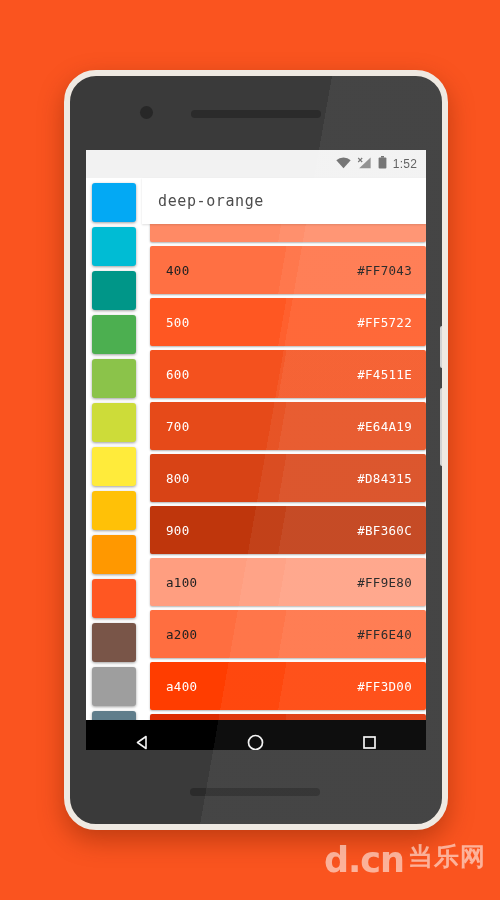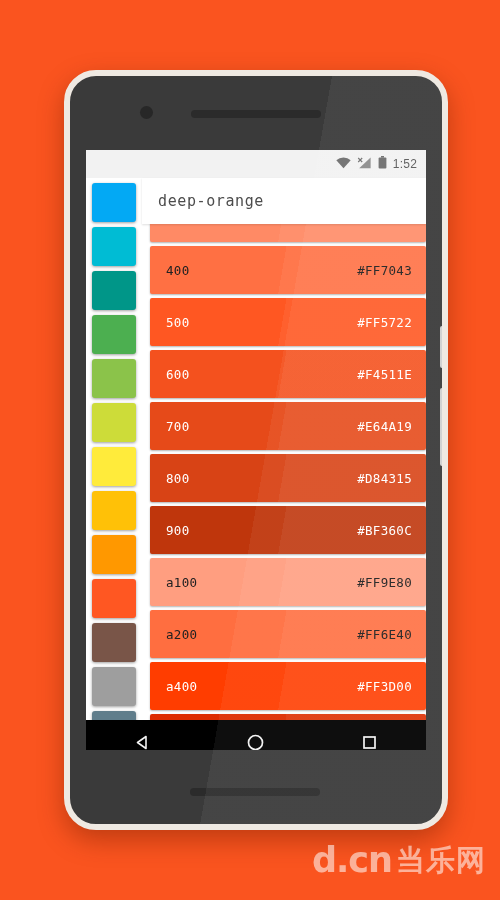--- a/index.html
+++ b/index.html
@@ -103,29 +103,29 @@
   }
 
   
   #nav-bar{
     height:44px;background:#000000;display:flex;align-items:center;justify-content:space-around;
   }
   .nav-key{width:58px;height:44px;display:flex;align-items:center;justify-content:center;}
 
   
   #watermark{
-    position:absolute;right:14px;bottom:22px;display:flex;align-items:center;gap:4px;
+    position:absolute;right:14px;bottom:22px;display:flex;align-items:flex-start;gap:4px;
     opacity:.55;
   }
   #watermark-latin{
     font-family:"DejaVu Sans", sans-serif;font-size:35px;font-weight:bold;color:#ffffff;
     letter-spacing:-1px;line-height:1;
   }
   #watermark-cn{
-    font-family:Liberation Sans, sans-serif;font-size:29px;font-weight:bold;color:#ffffff;
+    font-family:Liberation Serif, serif;font-size:25px;font-weight:bold;color:#ffffff;
     line-height:1.15;letter-spacing:1px;
   }
 </style>
 </head>
 <body>
 
 <div id="phone-device">
 
   <div id="camera-dot"></div>
   <div id="earpiece-speaker"></div>

